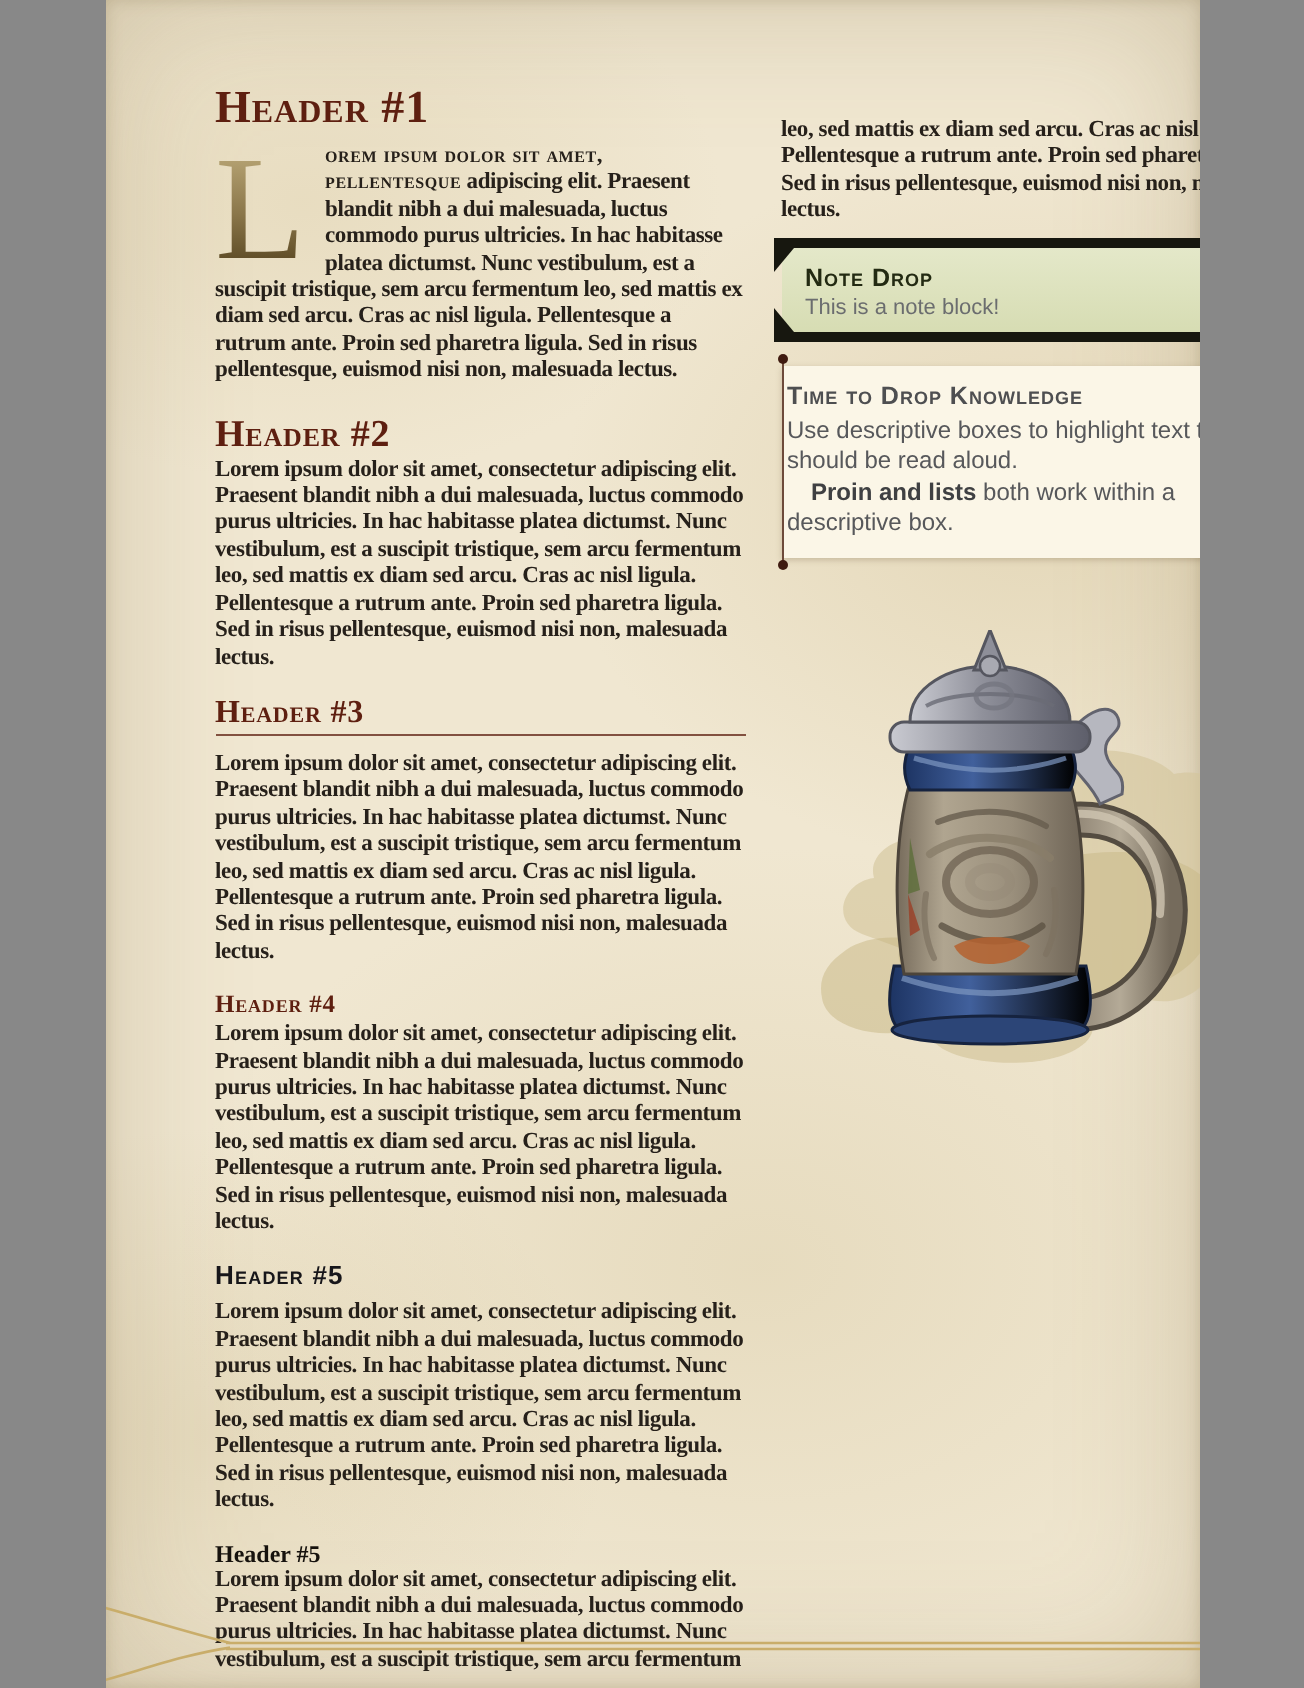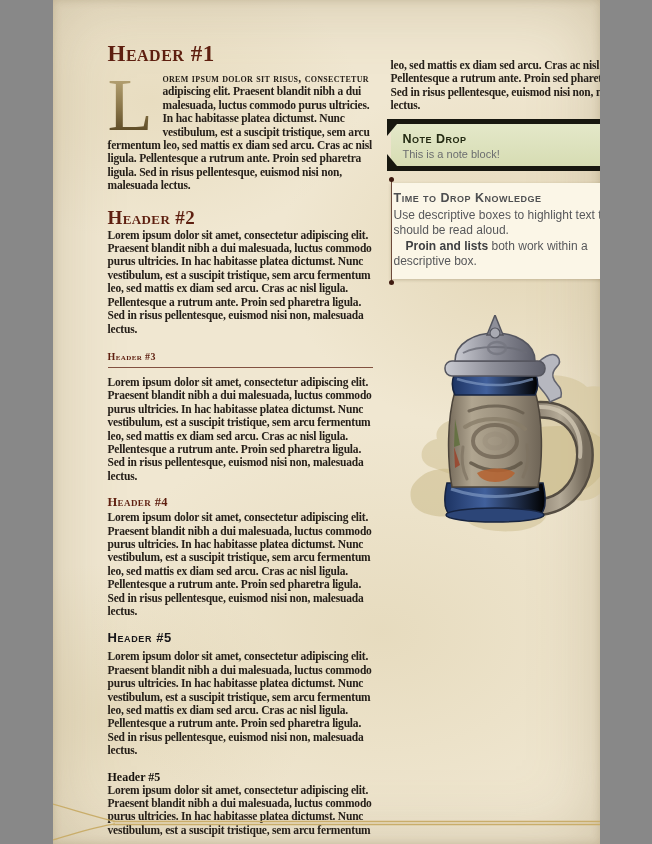--- a/index.html
+++ b/index.html
@@ -25,21 +25,21 @@
   p.body-text{
     margin:0 0 2px 0;
     font-size:11.5px;font-weight:bold;letter-spacing:-.2px;
     line-height:13.4px;color:#26201a;
   }
   h1.hb{margin:0 0 6px 0;font-variant:small-caps;font-weight:bold;color:#5e1f10;
     font-size:23px;line-height:24px;letter-spacing:.5px;}
   h2.hb{margin:14px 0 1px 0;font-variant:small-caps;font-weight:bold;color:#5e1f10;
     font-size:19px;line-height:21px;letter-spacing:.4px;}
   h3.hb{margin:13px 0 8px 0;font-variant:small-caps;font-weight:bold;color:#5e1f10;
-    font-size:10px;line-height:16px;letter-spacing:.4px;
+    font-size:16px;line-height:16px;letter-spacing:.4px;
     border-bottom:1.5px solid rgba(94,31,16,.75);padding-bottom:2px;}
   h4.hb{margin:12px 0 2px 0;font-variant:small-caps;font-weight:bold;color:#5e1f10;
     font-size:12.5px;line-height:14px;letter-spacing:.4px;}
   h5.hb{margin:13px 0 5px 0;font-variant:small-caps;font-weight:bold;color:#17161a;
     font-size:13px;line-height:14px;letter-spacing:.6px;
     font-family:"Liberation Sans", sans-serif;}
   h6.hb{margin:12px 0 0 0;font-weight:bold;color:#16120d;font-size:12px;line-height:14px;}
 
   .drop-cap{
     float:left;
@@ -83,21 +83,21 @@
 </style>
 </head>
 <body>
 
 <div class="page">
 
   <div class="columns">
 
     <div class="col">
       <h1 class="hb">Header #1</h1>
-      <p class="body-text"><span class="drop-cap">L</span><span class="lead-caps">orem ipsum dolor sit risus, consectetur</span>
+      <p class="body-text"><span class="drop-cap">L</span><span class="lead-caps">orem ipsum dolor sit amet, pellentesque</span>
         <span>adipiscing elit. Praesent blandit nibh a dui malesuada, luctus commodo purus ultricies. In hac habitasse platea dictumst. Nunc vestibulum, est a suscipit tristique, sem arcu fermentum leo, sed mattis ex diam sed arcu. Cras ac nisl ligula. Pellentesque a rutrum ante. Proin sed pharetra ligula. Sed in risus pellentesque, euismod nisi non, malesuada lectus.</span></p>
 
       <h2 class="hb">Header #2</h2>
       <p class="body-text">Lorem ipsum dolor sit amet, consectetur adipiscing elit. Praesent blandit nibh a dui malesuada, luctus commodo purus ultricies. In hac habitasse platea dictumst. Nunc vestibulum, est a suscipit tristique, sem arcu fermentum leo, sed mattis ex diam sed arcu. Cras ac nisl ligula. Pellentesque a rutrum ante. Proin sed pharetra ligula. Sed in risus pellentesque, euismod nisi non, malesuada lectus.</p>
 
       <h3 class="hb">Header #3</h3>
       <p class="body-text">Lorem ipsum dolor sit amet, consectetur adipiscing elit. Praesent blandit nibh a dui malesuada, luctus commodo purus ultricies. In hac habitasse platea dictumst. Nunc vestibulum, est a suscipit tristique, sem arcu fermentum leo, sed mattis ex diam sed arcu. Cras ac nisl ligula. Pellentesque a rutrum ante. Proin sed pharetra ligula. Sed in risus pellentesque, euismod nisi non, malesuada lectus.</p>
 
       <h4 class="hb">Header #4</h4>
       <p class="body-text">Lorem ipsum dolor sit amet, consectetur adipiscing elit. Praesent blandit nibh a dui malesuada, luctus commodo purus ultricies. In hac habitasse platea dictumst. Nunc vestibulum, est a suscipit tristique, sem arcu fermentum leo, sed mattis ex diam sed arcu. Cras ac nisl ligula. Pellentesque a rutrum ante. Proin sed pharetra ligula. Sed in risus pellentesque, euismod nisi non, malesuada lectus.</p>

